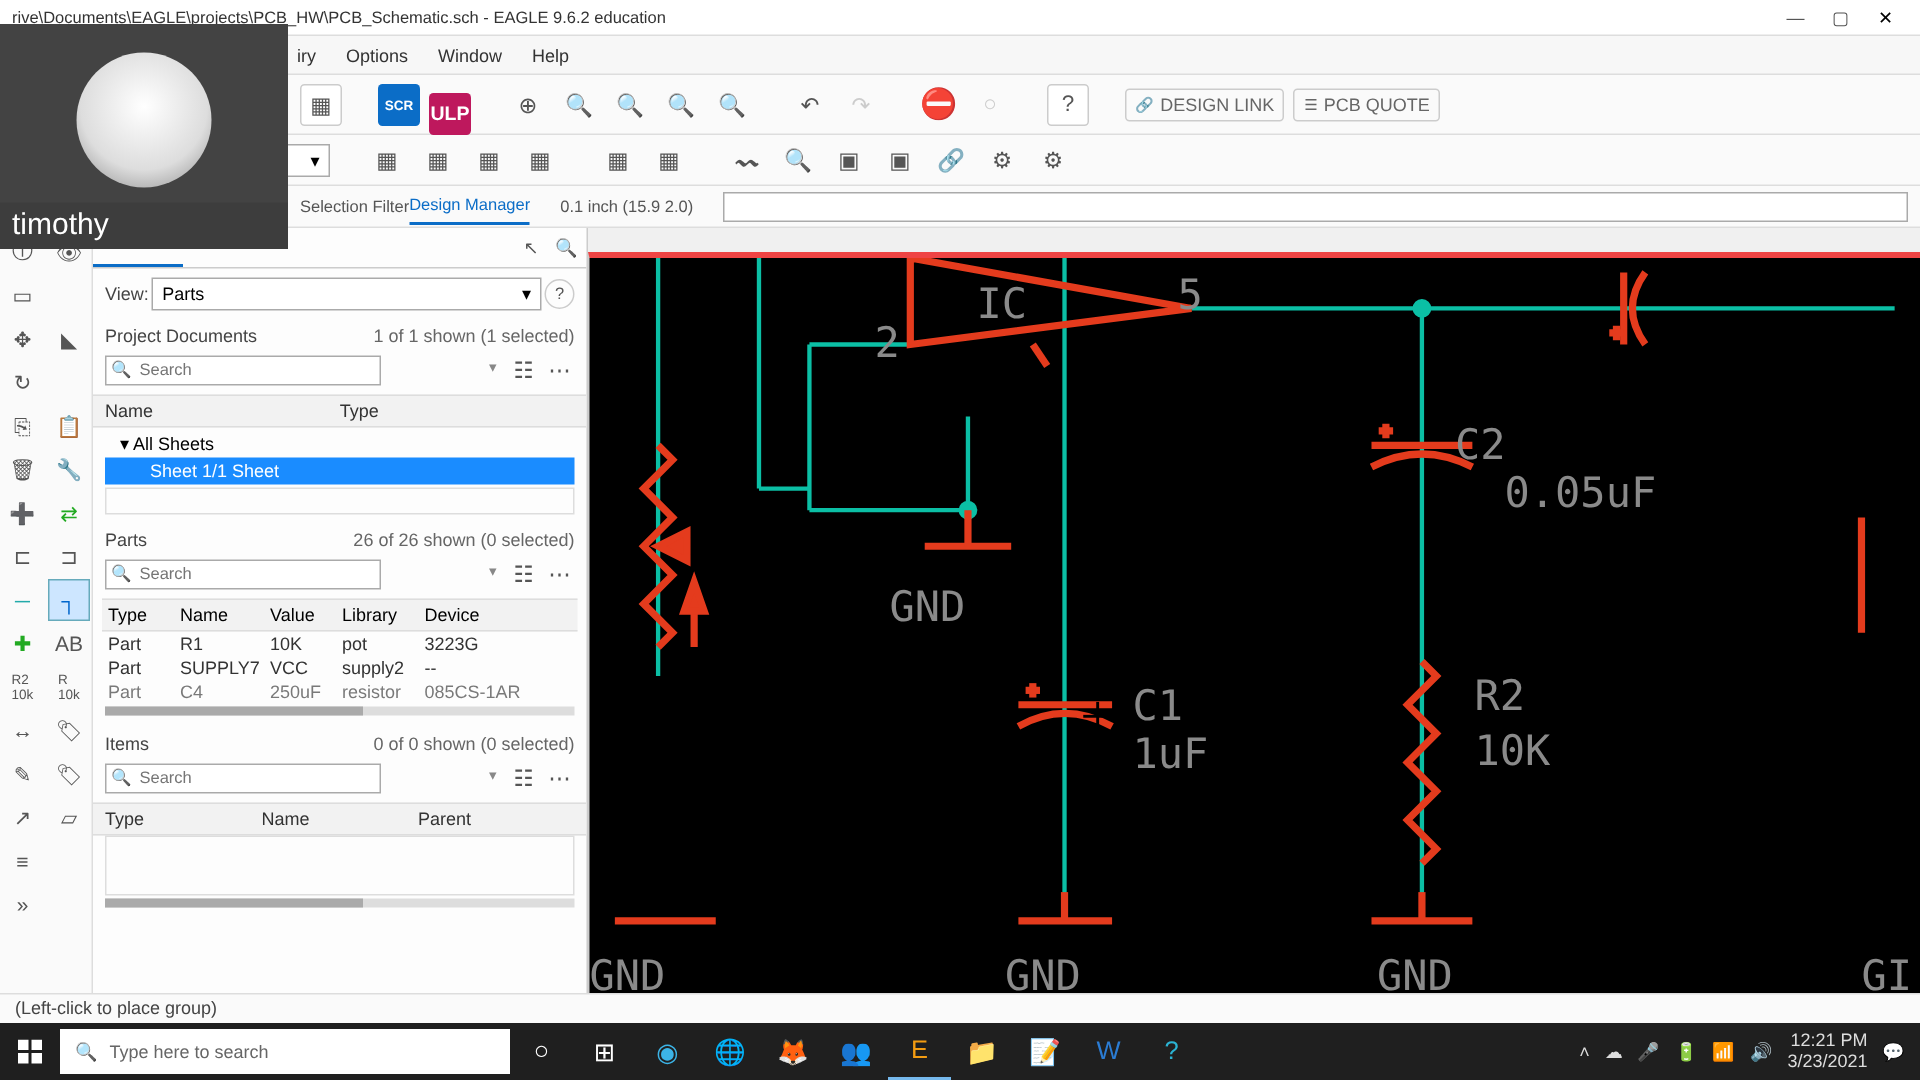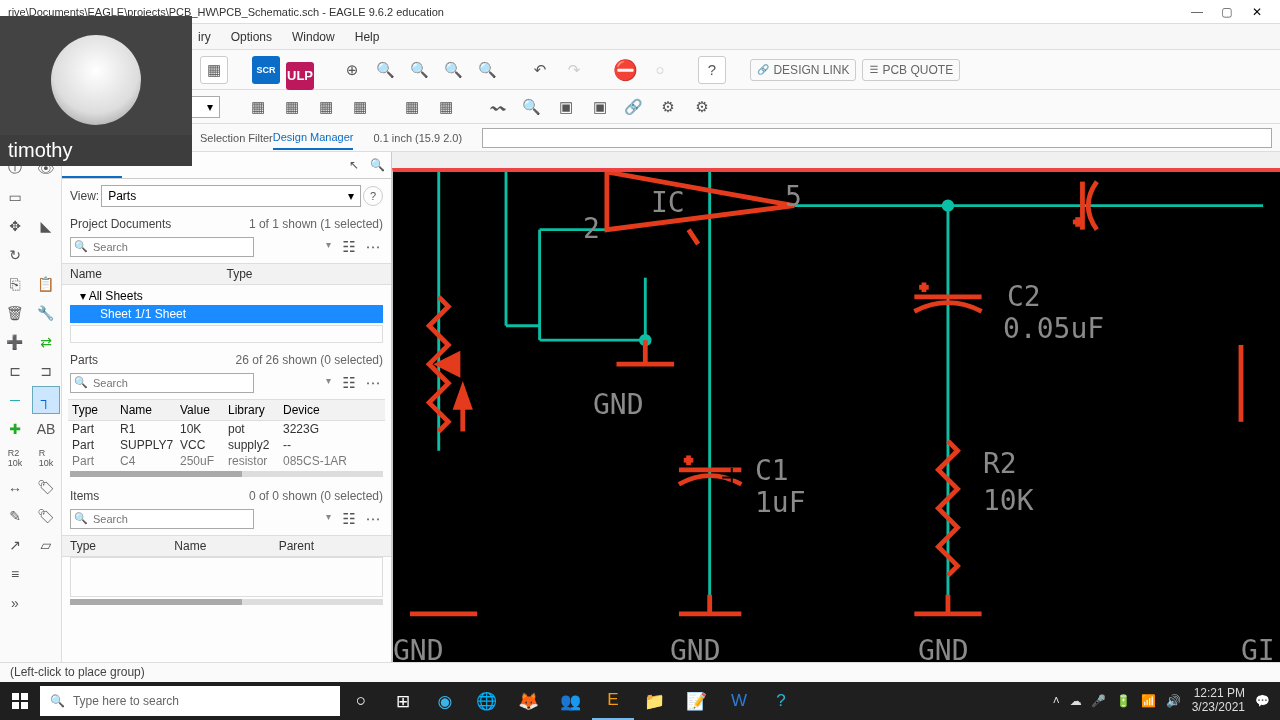--- a/index.html
+++ b/index.html
@@ -370,21 +370,21 @@
     </g>
 
     <g stroke="#000" stroke-width="2">
       <line x1="325" y1="318" x2="345" y2="318"></line>
       <line x1="335" y1="308" x2="335" y2="328"></line>
     </g>
   </svg>
   <div class="schem-text" style="left:258px;top:14px">IC</div>
   <div class="schem-text" style="left:190px;top:40px">2</div>
   <div class="schem-text" style="left:392px;top:8px">5</div>
-  <div class="schem-text" style="left:614px;top:108px">C2</div>
+  <div class="schem-text" style="left:577px;top:108px">C2</div>
   <div class="schem-text" style="left:610px;top:140px">0.05uF</div>
   <div class="schem-text" style="left:200px;top:216px">GND</div>
   <div class="schem-text" style="left:362px;top:282px">C1</div>
   <div class="schem-text" style="left:362px;top:314px">1uF</div>
   <div class="schem-text" style="left:590px;top:275px">R2</div>
   <div class="schem-text" style="left:590px;top:312px">10K</div>
   <div class="schem-text" style="left:0px;top:462px">GND</div>
   <div class="schem-text" style="left:277px;top:462px">GND</div>
   <div class="schem-text" style="left:525px;top:462px">GND</div>
   <div class="schem-text" style="left:848px;top:462px">GI</div>

